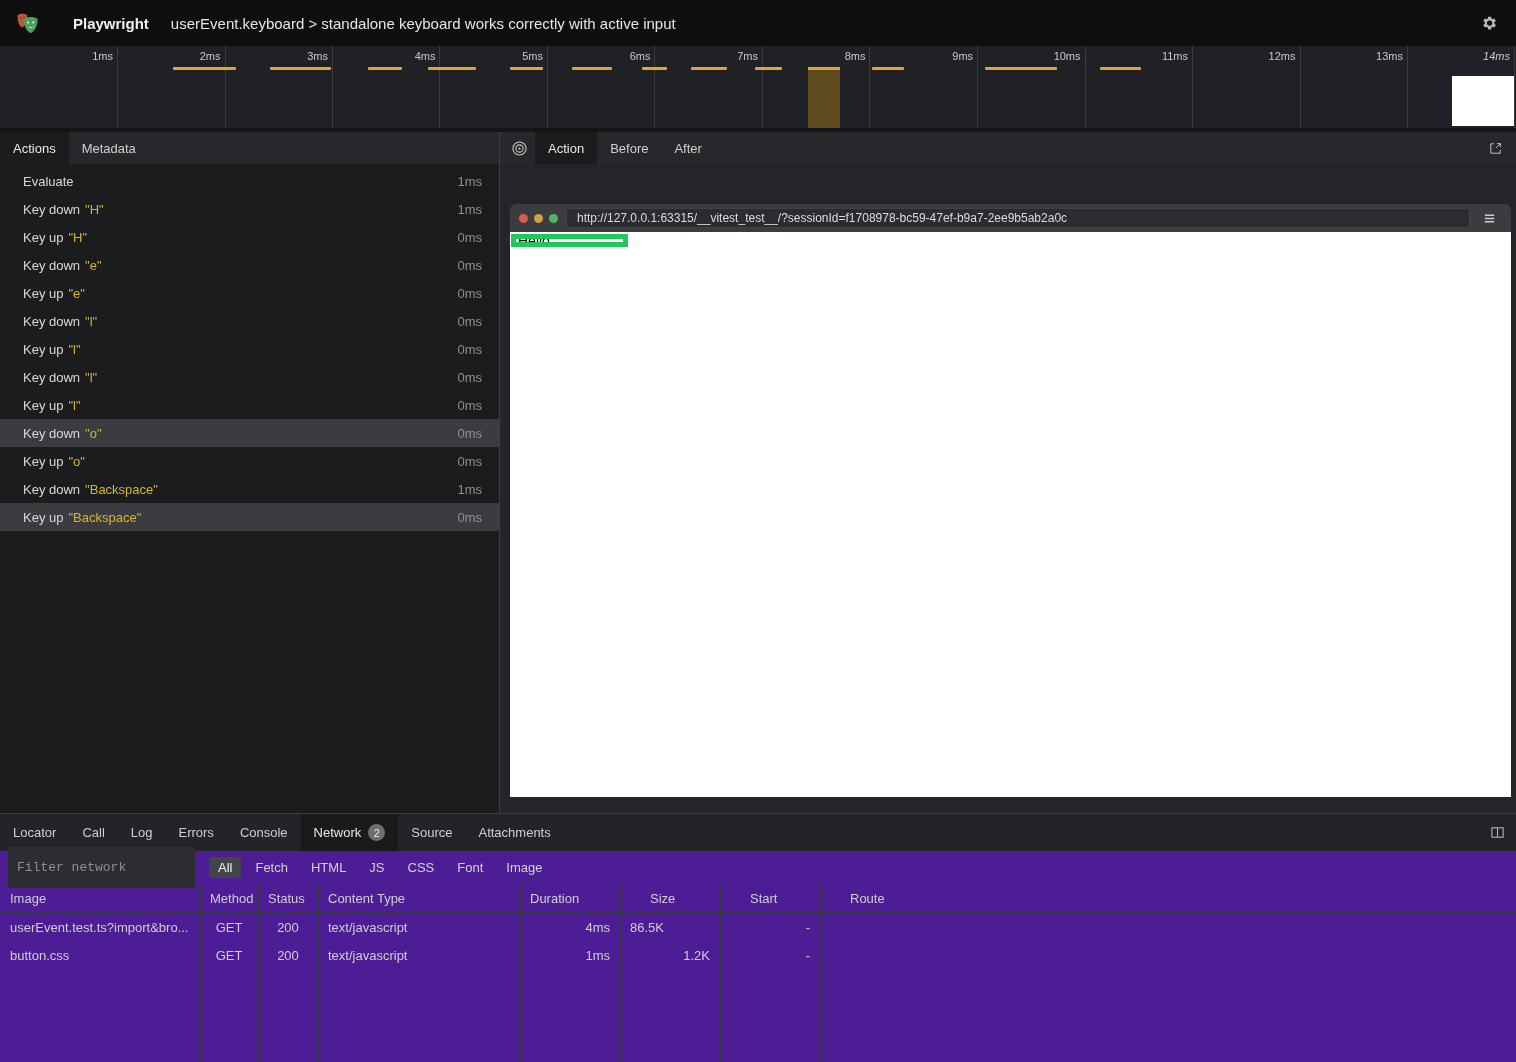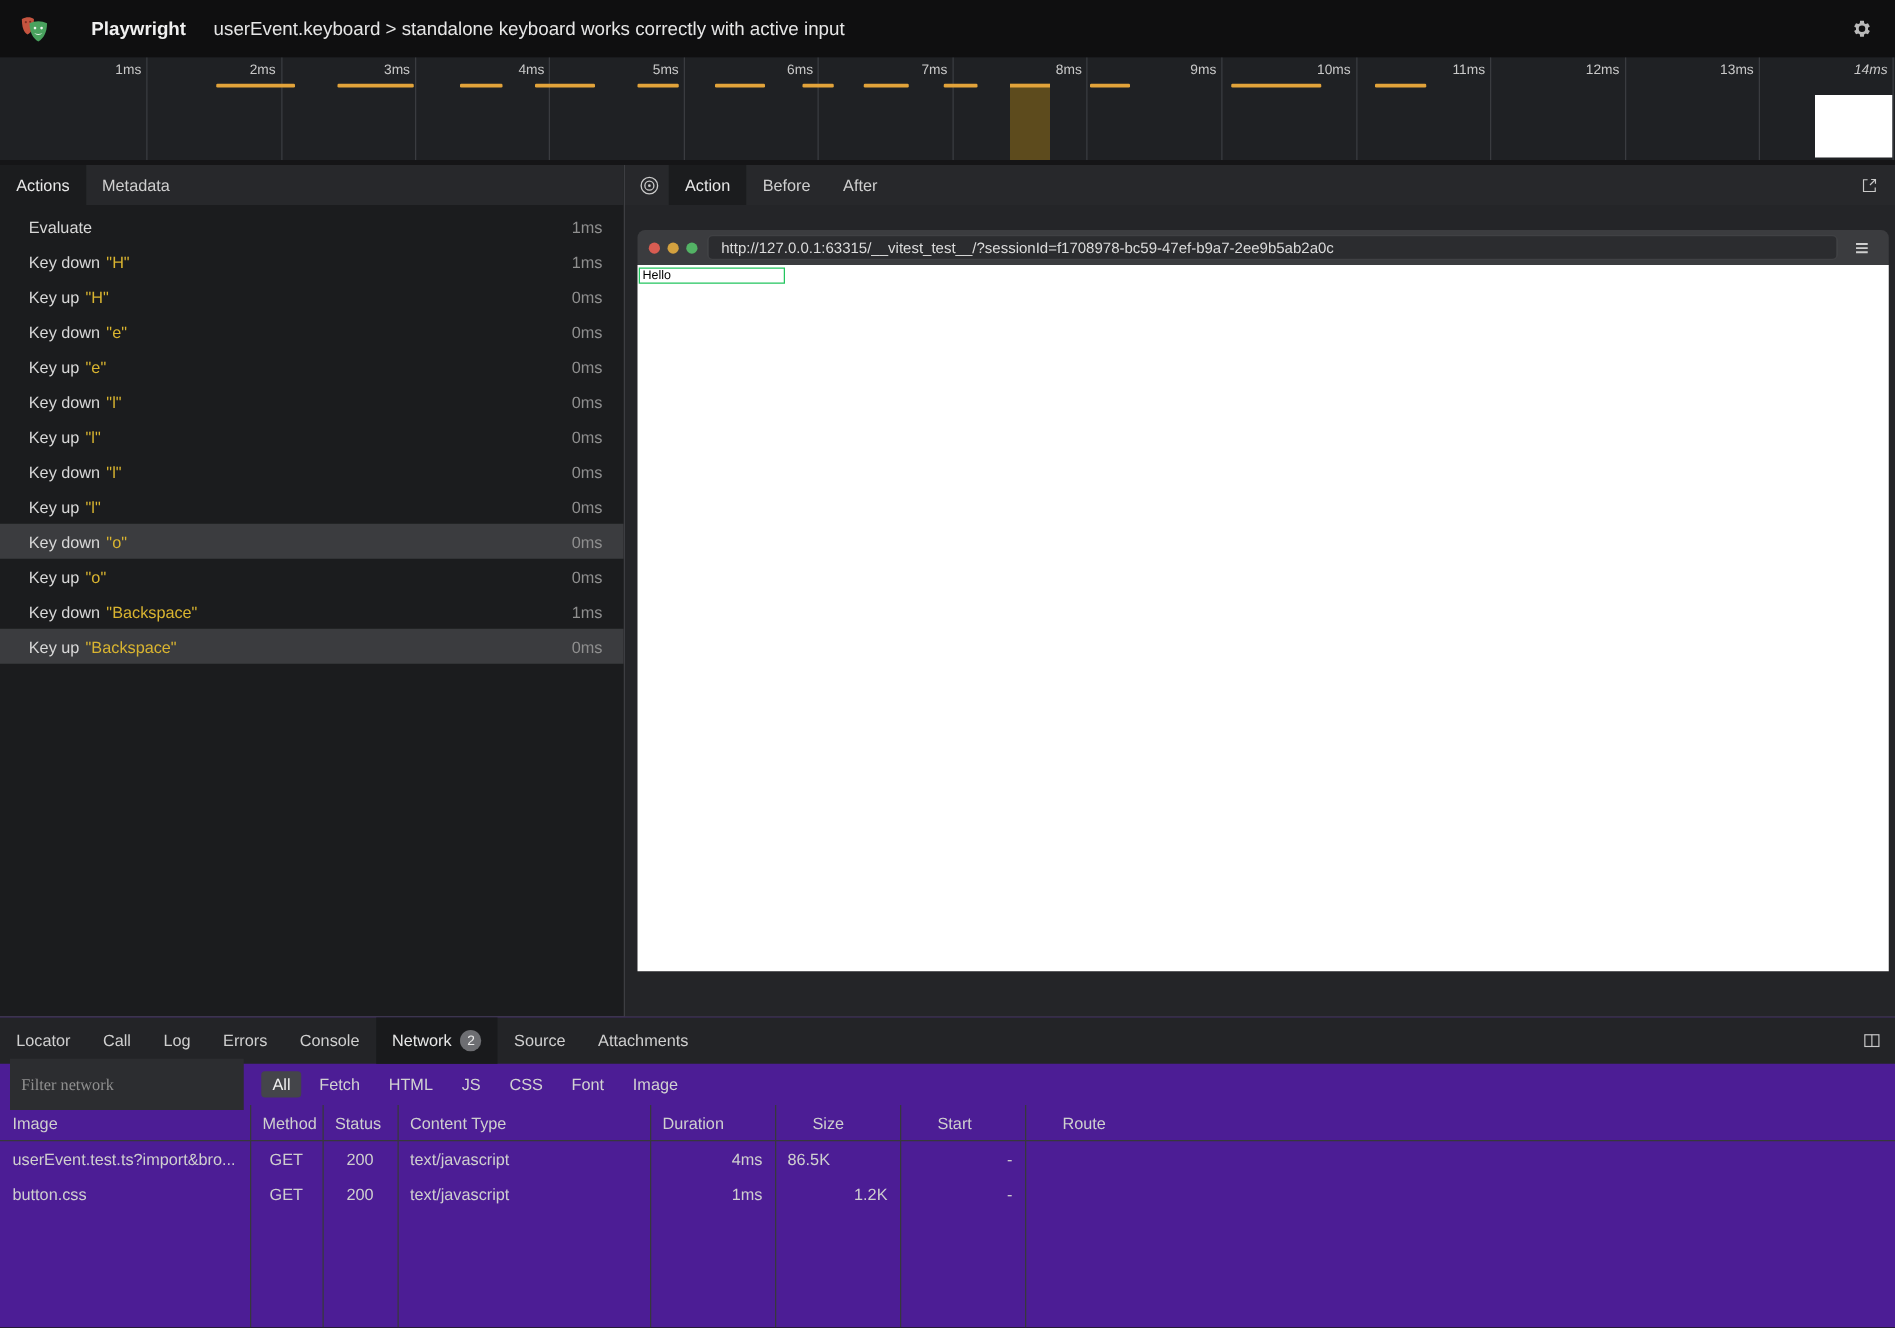--- a/index.html
+++ b/index.html
@@ -35,38 +35,38 @@
   .strip-spacer { flex:1; }
 
   .action-list { flex:1; overflow:hidden; padding-top:3px; }
   .action-row { height:28px; display:flex; align-items:center; padding:0 17px 0 23px; font-size:13px; color:#d8d8d8; }
   .action-row.hl { background:#3b3c3f; }
   .action-key { color:#d9b430; margin-left:5px; }
   .action-dur { margin-left:auto; color:#8f8f8f; }
 
   
   .stage { flex:1; position:relative; background:#242528; min-height:0; }
-  .browser { position:absolute; left:10px; top:20px; width:1001px; }
+  .browser { position:absolute; left:10px; top:40px; width:1001px; }
   .chrome { height:28px; background:#3b3c3f; border-radius:6px 6px 0 0; display:flex; align-items:center; padding:0 9px; }
   .dots { display:flex; gap:6px; margin-right:8px; }
   .dot { width:9px; height:9px; border-radius:50%; }
   .urlbar { flex:1; height:20px; background:#2b2c2f; border:1px solid rgba(255,255,255,0.10); border-radius:4px; display:flex; align-items:center; padding:0 10px; font-size:12px; color:#dcdcdc; white-space:nowrap; overflow:hidden; }
   .chrome .icon-btn { margin-left:6px; }
   .page { height:565px; background:#ffffff; position:relative; }
-  .page-input { position:absolute; left:1px; top:2px; width:117px; height:13px; font-size:10px; font-family:"Liberation Sans",sans-serif; border:1px solid #22c55e; background:#fff; color:#000; padding:0 2px; }
+  .page-input { position:absolute; left:1px; top:2px; width:117px; height:13px; font-size:14px; font-family:"Liberation Sans",sans-serif; border:5px solid #22c55e; background:#fff; color:#000; padding:0 2px; }
 
   
   .bottom { flex:1; border-top:1px solid #3d3e42; background:#4c1d95; display:flex; flex-direction:column; min-height:0; }
   .tabbar { height:37px; flex:none; background:#232427; display:flex; align-items:stretch; font-size:13px; color:#cfcfcf; }
   .tabbar .tab.active { background:#191a1c; }
   .badge { width:17px; height:17px; border-radius:50%; background:#6d6e72; color:#ececec; font-size:11px; display:inline-flex; align-items:center; justify-content:center; margin-left:7px; }
   .tabbar .icon-btn { align-self:center; margin-left:auto; margin-right:6px; }
 
   .filterrow { height:33px; flex:none; display:flex; align-items:center; padding:0 8px; }
-  .filter-input { width:187px; height:41px; background:#2c2d30; border:none; outline:none; color:#cfcfcf; font-size:13px; padding:0 9px; font-family:Liberation Serif, serif; }
+  .filter-input { width:187px; height:41px; background:#2c2d30; border:none; outline:none; color:#cfcfcf; font-size:13px; padding:0 9px; font-family:Liberation Mono, monospace; }
   .filter-input::placeholder { color:#8f8f8f; }
   .chips { display:flex; gap:5px; margin-left:14px; }
   .chip { padding:3px 9px; font-size:13px; color:#d2d2d2; border-radius:3px; }
   .chip.active { background:#44454a; color:#f0f0f0; }
 
   .nettable { flex:1; position:relative; font-size:13px; color:#cfcfcf; min-height:0; overflow:hidden; }
   .colline { position:absolute; top:0; bottom:0; width:0; border-left:1px solid #37383c; }
   .thead { height:29px; display:flex; align-items:center; border-bottom:1px solid #37383c; position:relative; }
   .cell { padding:0 10px; white-space:nowrap; overflow:hidden; }
   .trow { height:28px; display:flex; align-items:center; position:relative; }

